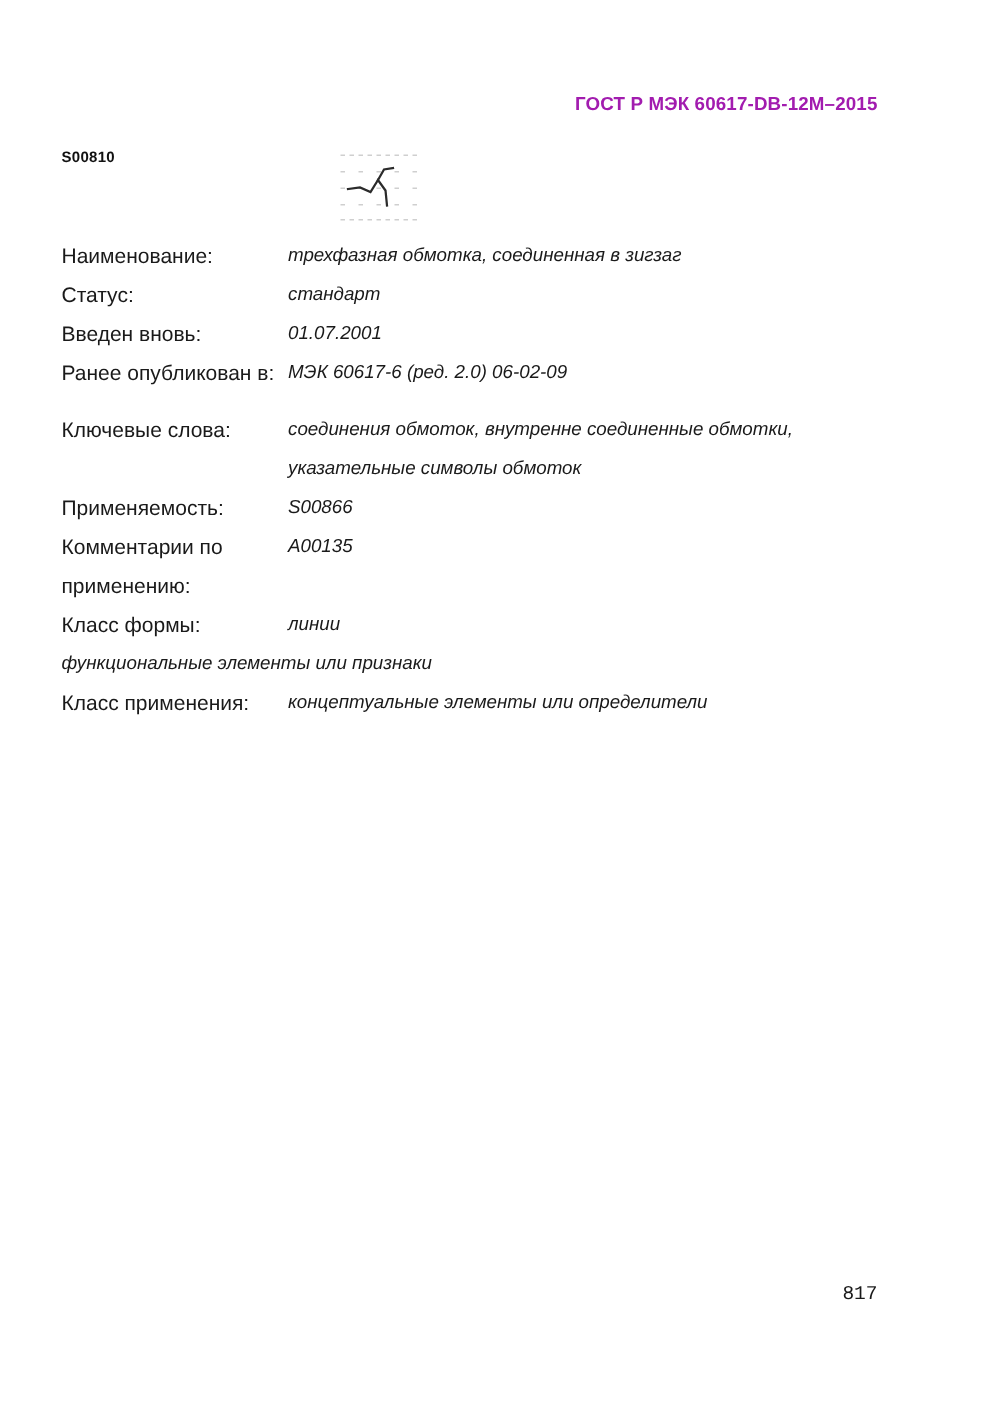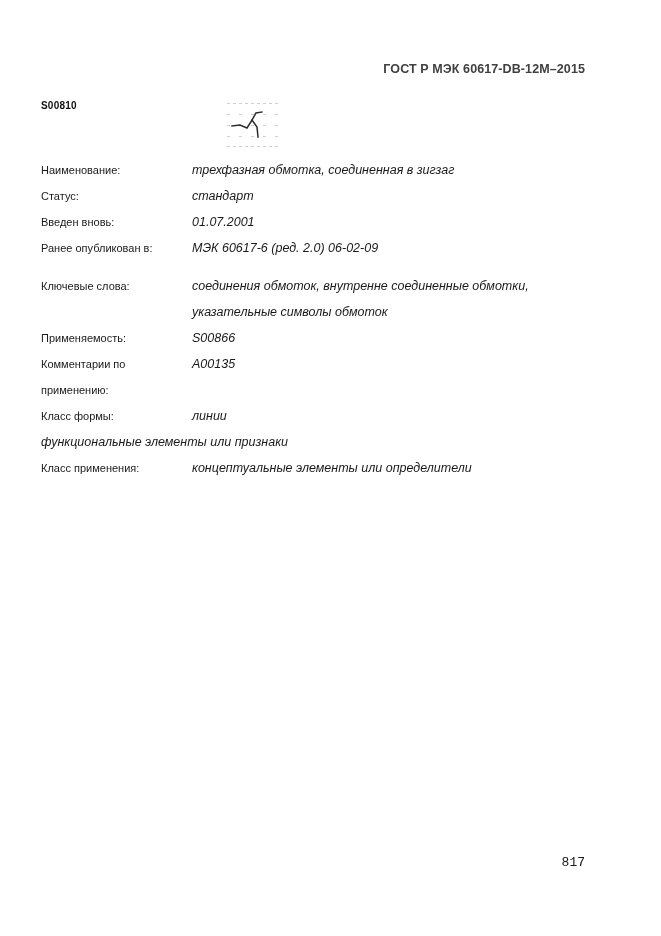--- a/index.html
+++ b/index.html
@@ -18,21 +18,21 @@
   }
 
   
   .doc-header {
     position: absolute;
     top: 62px;
     right: 76px;
     font-size: 12.5px;
     font-weight: bold;
     letter-spacing: 0.1px;
-    color: #404040;
+    color: #a21caf;
     white-space: nowrap;
   }
 
   
   .entry-code {
     position: absolute;
     left: 41px;
     top: 100px;
     font-size: 10px;
     font-weight: bold;
@@ -63,21 +63,21 @@
     display: flex;
     align-items: flex-start;
     min-height: 26px;
   }
   .attr-row.gap-above {
     margin-top: 12px;
   }
   .attr-label {
     width: 151px;
     flex: 0 0 151px;
-    font-size: 11px;
+    font-size: 14px;
     line-height: 26px;
     color: #1a1a1a;
     white-space: nowrap;
   }
   .attr-value {
     flex: 1 1 auto;
     font-size: 12.5px;
     line-height: 26px;
     color: #1a1a1a;
     font-style: italic;

